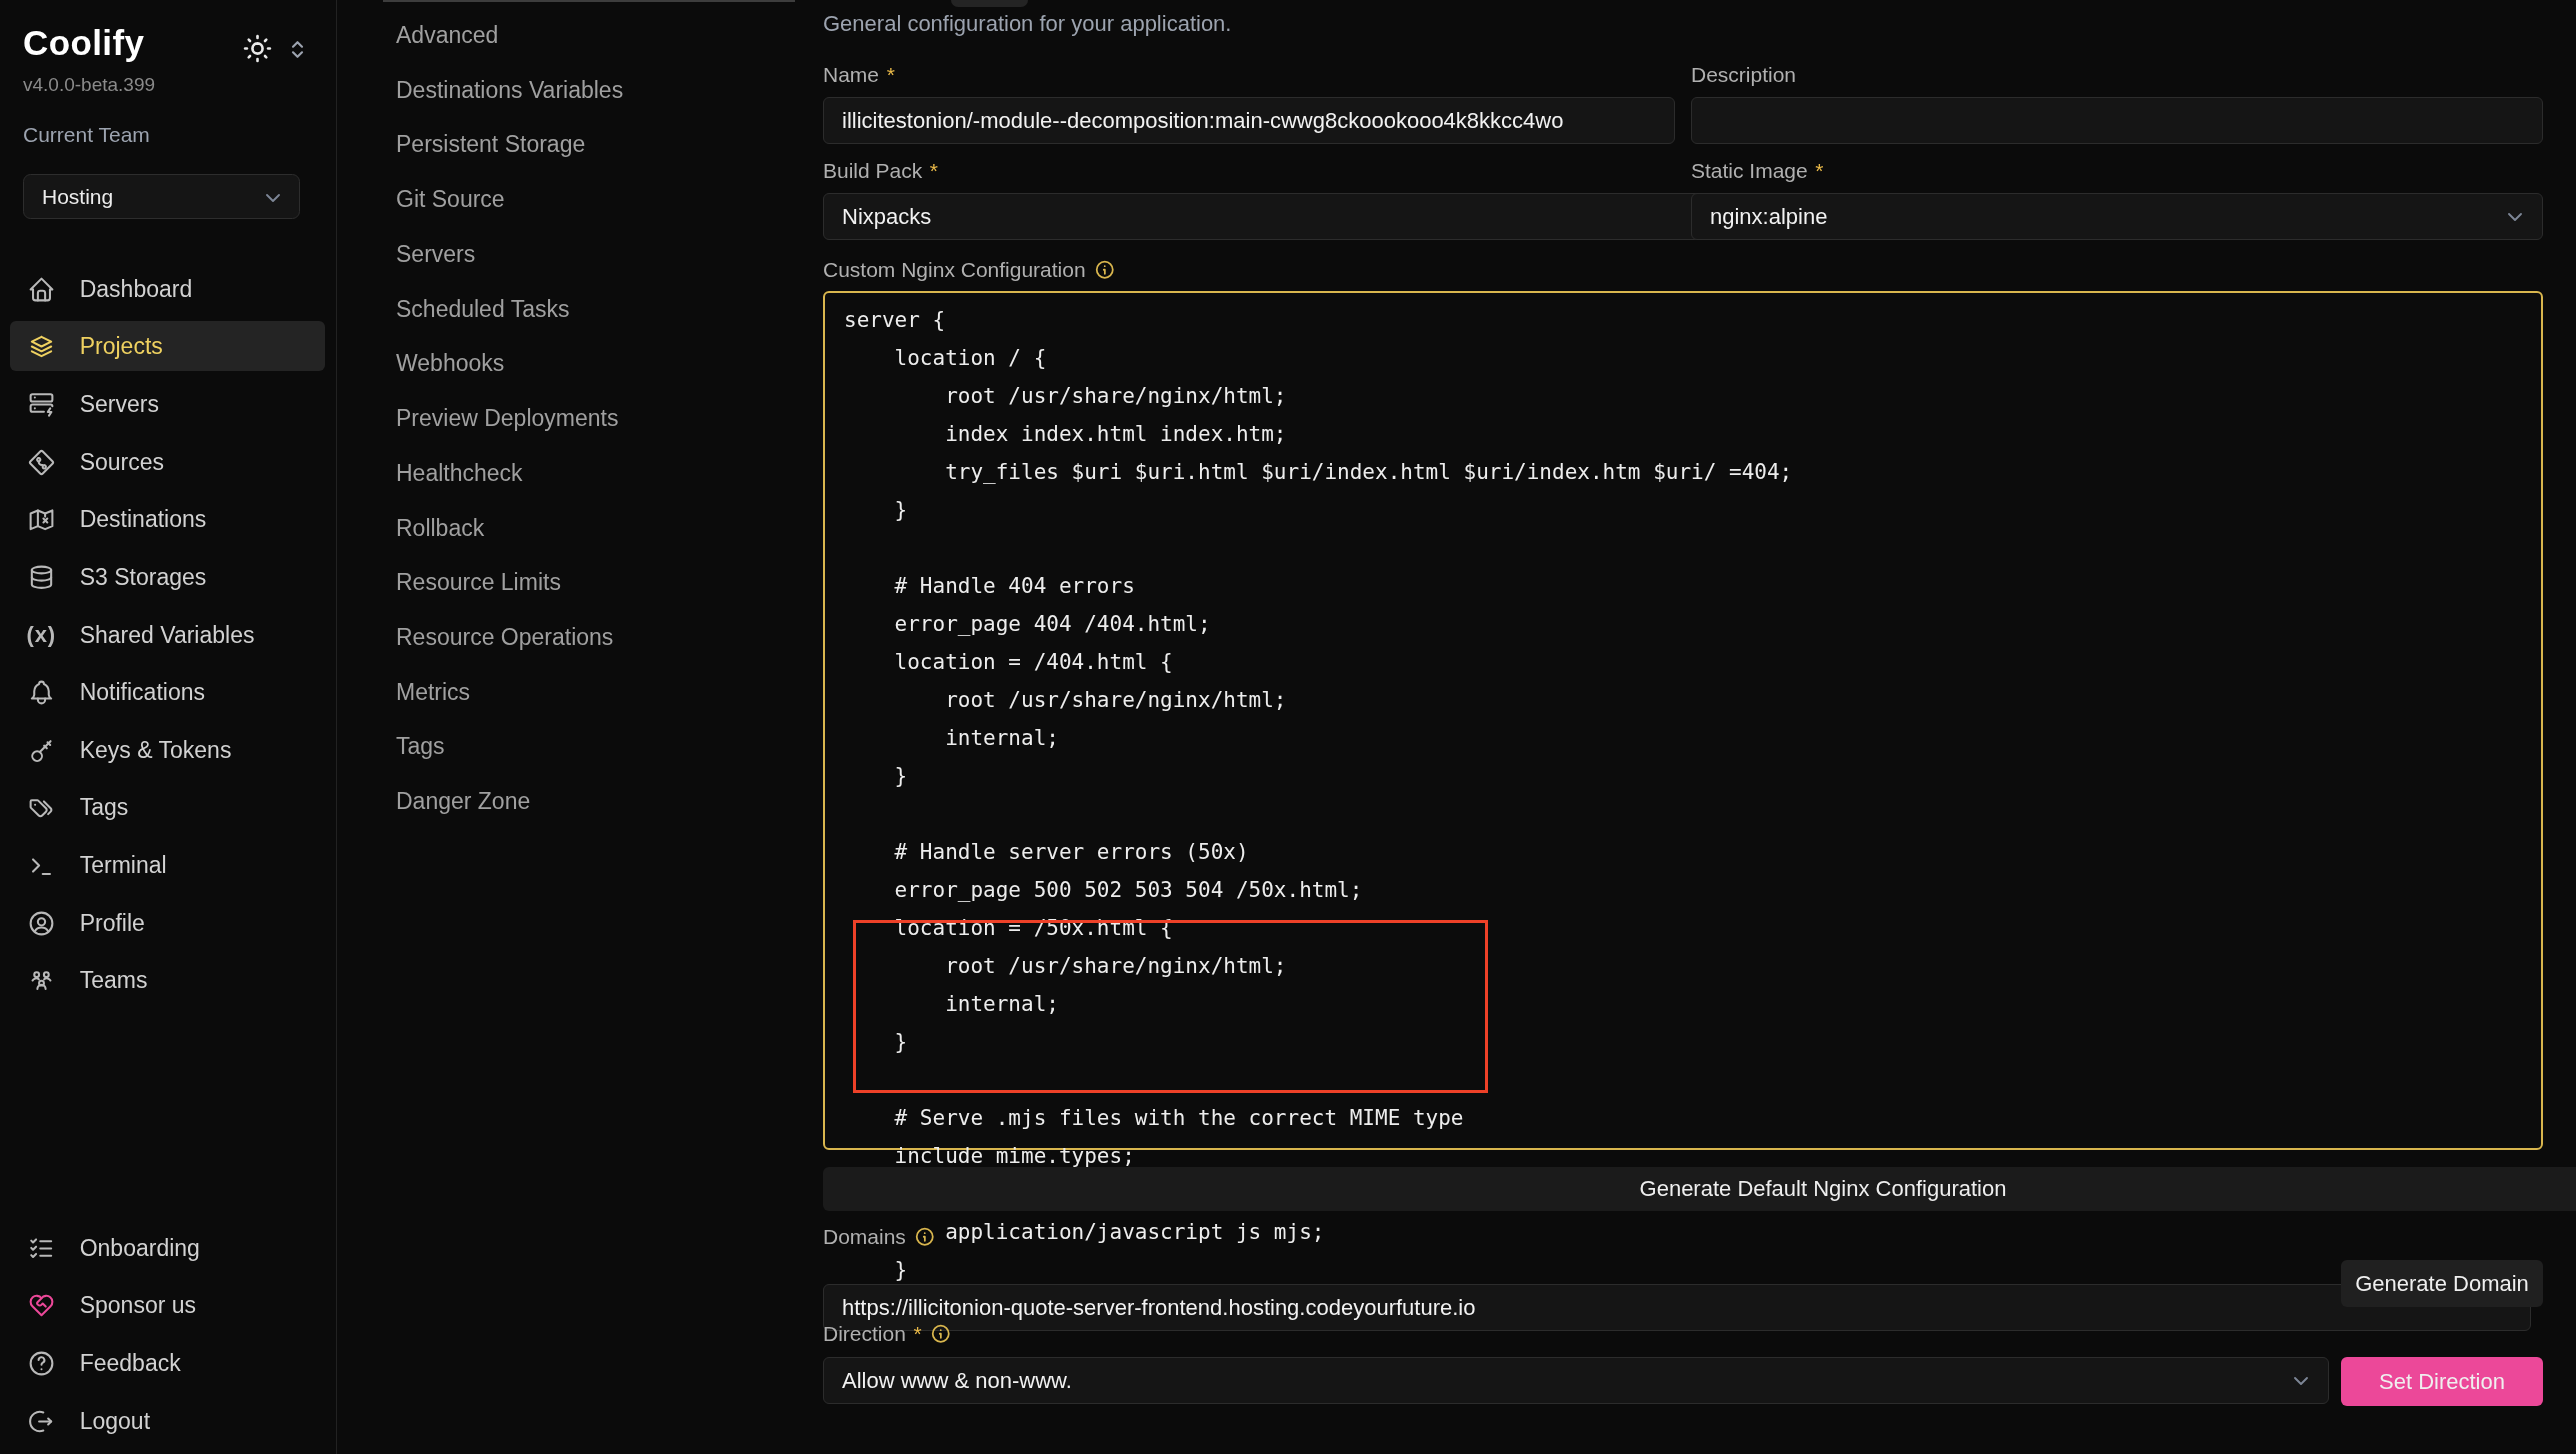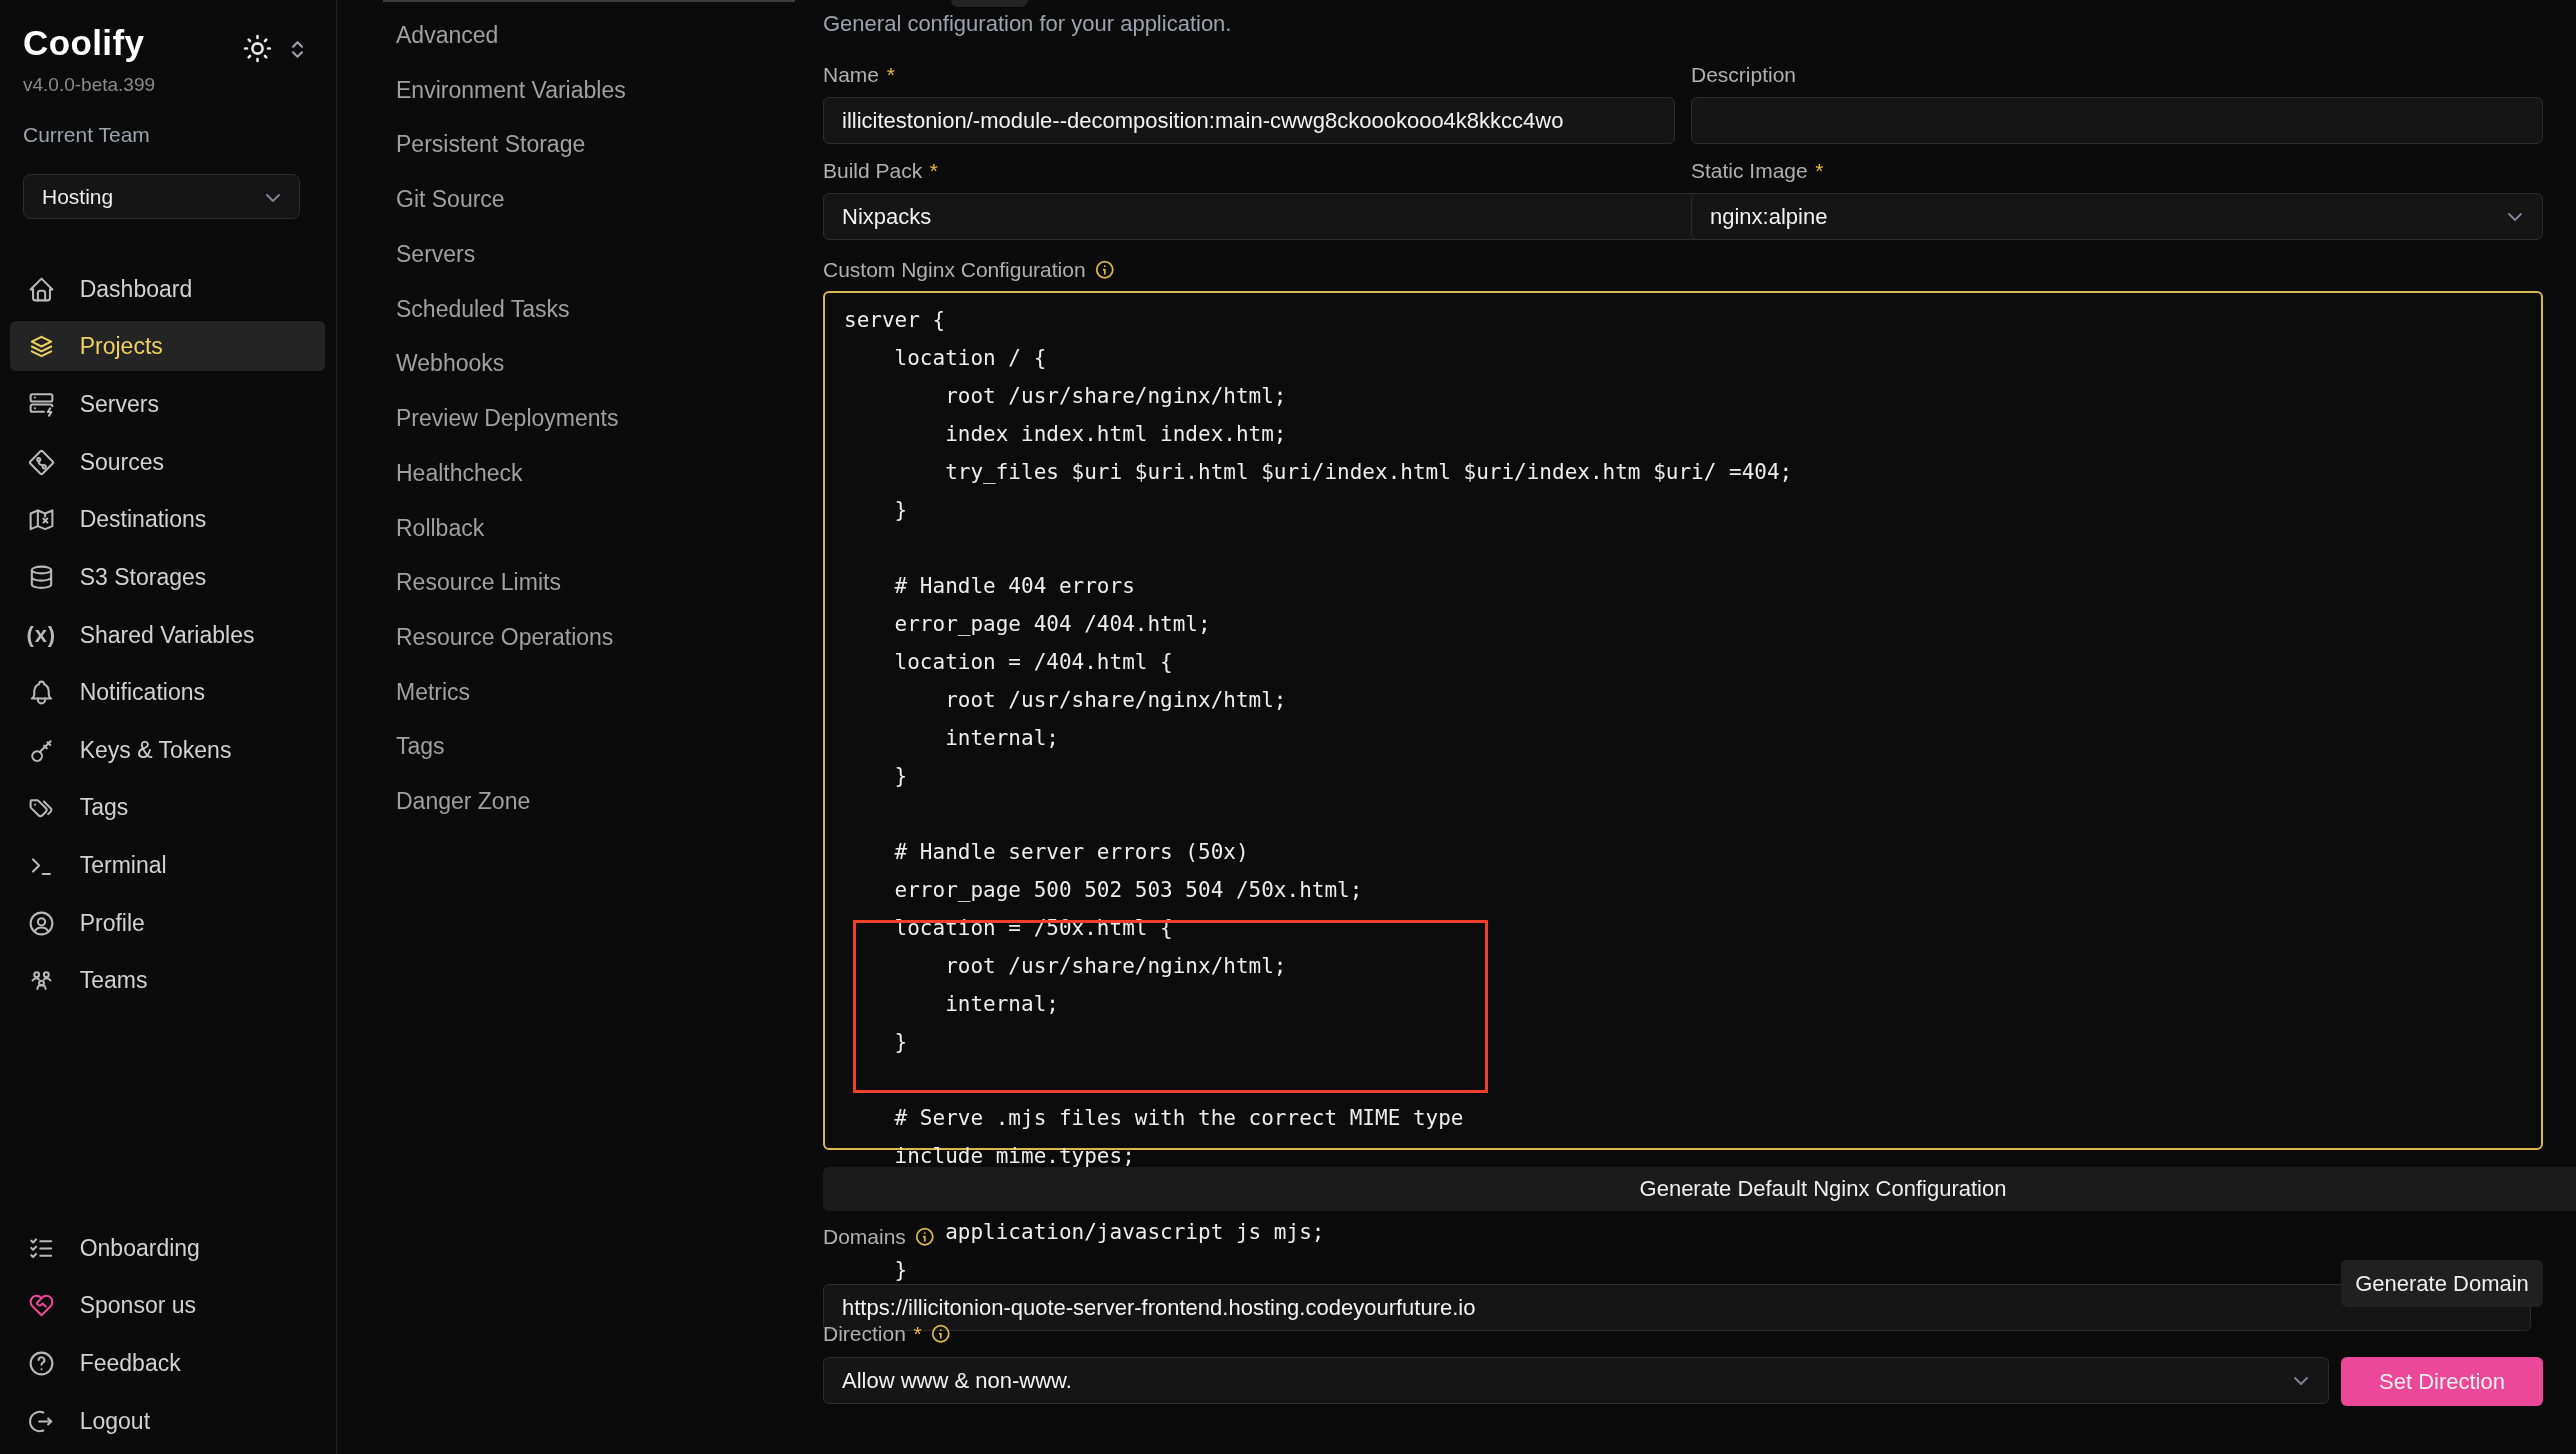--- a/index.html
+++ b/index.html
@@ -274,21 +274,21 @@
           </svg>
         </span>
         <span class="lbl">Logout</span>
       </div>
     </div>
 </div>
 
 <div id="subnav-topline" class="abs"></div>
 <div id="subnav">
     <div class="subnav-item abs" style="top: 19px;">Advanced</div>
-    <div class="subnav-item abs" style="top: 74px;">Environment Variables</div>
+    <div class="subnav-item abs" style="top: 74px;">Destinations Variables</div>
     <div class="subnav-item abs" style="top: 128px;">Persistent Storage</div>
     <div class="subnav-item abs" style="top: 183px;">Git Source</div>
     <div class="subnav-item abs" style="top: 238px;">Servers</div>
     <div class="subnav-item abs" style="top: 293px;">Scheduled Tasks</div>
     <div class="subnav-item abs" style="top: 347px;">Webhooks</div>
     <div class="subnav-item abs" style="top: 402px;">Preview Deployments</div>
     <div class="subnav-item abs" style="top: 457px;">Healthcheck</div>
     <div class="subnav-item abs" style="top: 512px;">Rollback</div>
     <div class="subnav-item abs" style="top: 566px;">Resource Limits</div>
     <div class="subnav-item abs" style="top: 621px;">Resource Operations</div>

